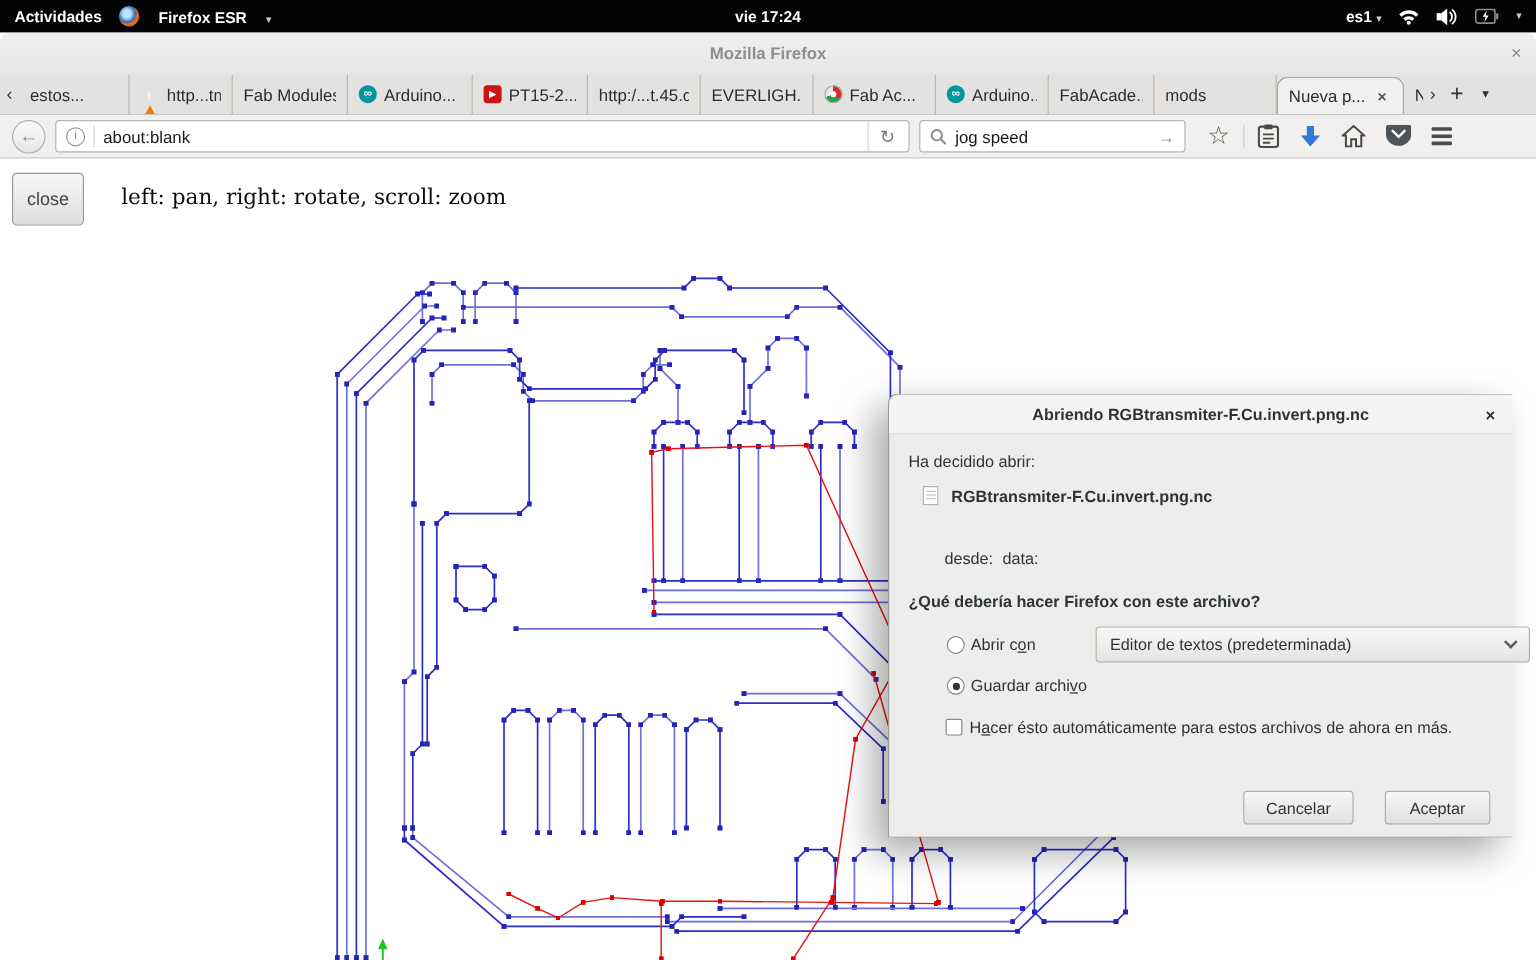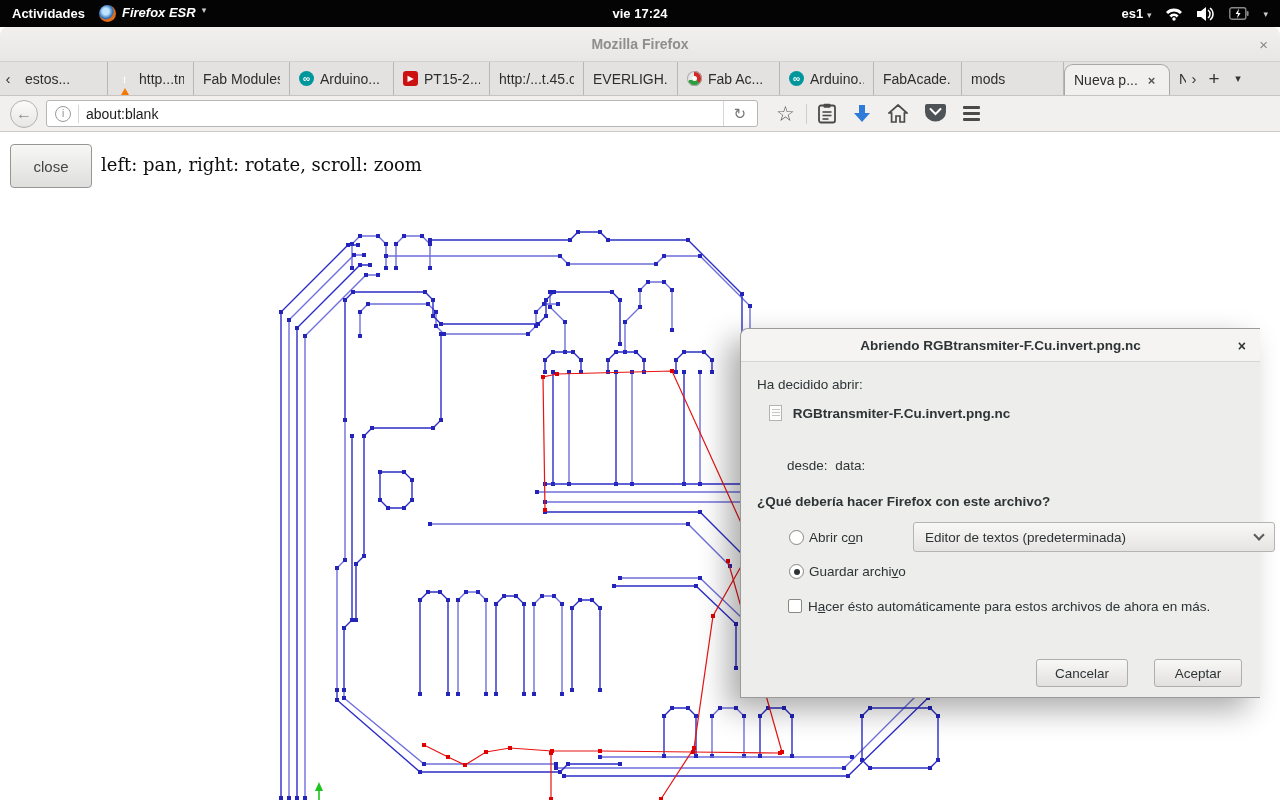--- a/index.html
+++ b/index.html
@@ -3,21 +3,21 @@
 <meta charset="utf-8">
 <style>
   * { margin:0; padding:0; box-sizing:border-box; }
   html,body { width:1280px; height:800px; overflow:hidden; }
   body { font-family:"Liberation Sans","DejaVu Sans",sans-serif; background:#fff; position:relative; }
 
   
   .topbar { position:absolute; left:0; top:0; width:1280px; height:27px; background:#040404; color:#fff;
             display:flex; align-items:center; font-size:13px; font-weight:bold; z-index:50; }
   .tb-left { display:flex; align-items:center; gap:14px; padding-left:12px; }
-  .tb-app { display:flex; align-items:flex-start; gap:6px;font-style:italic; }
+  .tb-app { display:flex; align-items:flex-end; gap:16px; }
   .ff-orb { width:17px; height:17px; border-radius:50%;
             background:radial-gradient(circle at 40% 38%, #bfe3ff 0 22%, #2a6fb8 48%, #e66a12 58% 100%); }
   .tb-caret { font-size:9px; color:#ccc; }
   .tb-clock { position:absolute; left:0; right:0; text-align:center; }
   .tb-right { margin-left:auto; display:flex; align-items:center; gap:14px; padding-right:12px; z-index:2; }
   .tb-right svg { display:block; }
 
   
   .win-title { position:absolute; left:0; top:27px; width:1280px; height:35px;
                background:linear-gradient(#f1f0ef,#e9e7e5); border-bottom:1px solid #d2d0ce;
@@ -63,21 +63,21 @@
   .search-text { font-size:14px; color:#1a1a1a; flex:1; }
   .go-arrow { color:#8a8886; font-size:14px; }
   .navicons { display:flex; align-items:center; gap:17px; padding:0 6px 0 10px; }
   .navicons .sep { width:1px; height:20px; background:#d0cecc; margin:0 -6px; }
   .star { font-size:21px; color:#5c5a58; line-height:1; }
   .burger { display:flex; flex-direction:column; gap:3px; }
   .burger i { width:17px; height:3px; background:#4c4a48; border-radius:1px; }
 
   
   .content { position:absolute; left:0; top:133px; width:1280px; height:667px; background:#fff; }
-  .close-btn { position:absolute; left:10px; top:11px; width:82px; height:44px;
+  .close-btn { position:absolute; left:10px; top:11px; width:60px; height:44px;
                background:linear-gradient(#f7f7f6,#dededc); border:1px solid #989694; border-radius:4px;
                font-size:15px; color:#454545; display:flex; align-items:center; justify-content:center; }
   .hint { position:absolute; left:101px; top:21px; font-family:"DejaVu Serif","Liberation Serif",serif;
           font-size:18px; color:#0d0d0d; }
   .toolpath { position:absolute; left:0; top:0; width:1280px; height:667px; }
 
   
   .dialog { position:absolute; left:740px; top:195px; width:520px; height:370px; z-index:40;
             background:#ededeb; border:1px solid #9c9a98; border-right:none; border-radius:8px 0 0 0;
             box-shadow:-12px 12px 30px rgba(0,0,0,.33); color:#2e3436; font-size:13.5px; }
@@ -206,20 +206,28 @@
   <div class="tab-btn" style="font-size:11px">▾</div>
 </div>
 
 <div class="navbar">
   <div class="backbtn">←</div>
   <div class="field urlfield">
     <span class="info-i">i</span>
     <span class="url-sep"></span>
     <span class="url-text">about:blank</span>
     <span class="reload-seg">↻</span>
+  </div>
+  <div class="field searchfield">
+    <svg width="14" height="14" viewBox="0 0 14 14">
+      <circle cx="5.7" cy="5.7" r="4.3" fill="none" stroke="#8a8886" stroke-width="1.6"></circle>
+      <line x1="9" y1="9" x2="13" y2="13" stroke="#8a8886" stroke-width="1.8"></line>
+    </svg>
+    <span class="search-text">jog speed</span>
+    <span class="go-arrow">→</span>
   </div>
   <div class="navicons">
     <span class="star">☆</span>
     <span class="sep"></span>
     <svg width="18" height="21" viewBox="0 0 18 21">
       <rect x="1" y="2.5" width="16" height="17" rx="2" fill="none" stroke="#4c4a48" stroke-width="1.8"></rect>
       <rect x="5.5" y="0.8" width="7" height="4" rx="1" fill="#4c4a48"></rect>
       <line x1="4.5" y1="9" x2="13.5" y2="9" stroke="#4c4a48" stroke-width="1.6"></line>
       <line x1="4.5" y1="12.5" x2="13.5" y2="12.5" stroke="#4c4a48" stroke-width="1.6"></line>
       <line x1="4.5" y1="16" x2="10.5" y2="16" stroke="#4c4a48" stroke-width="1.6"></line>

